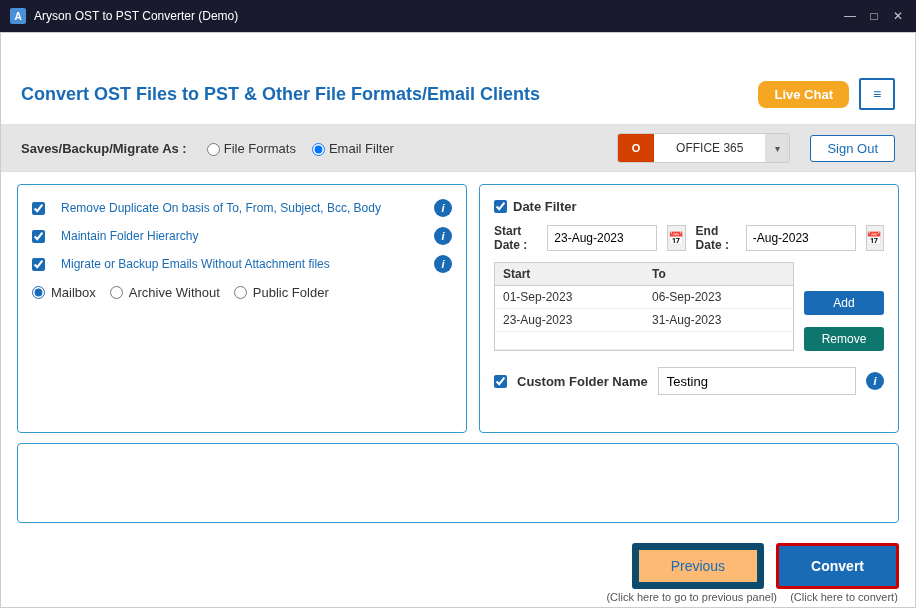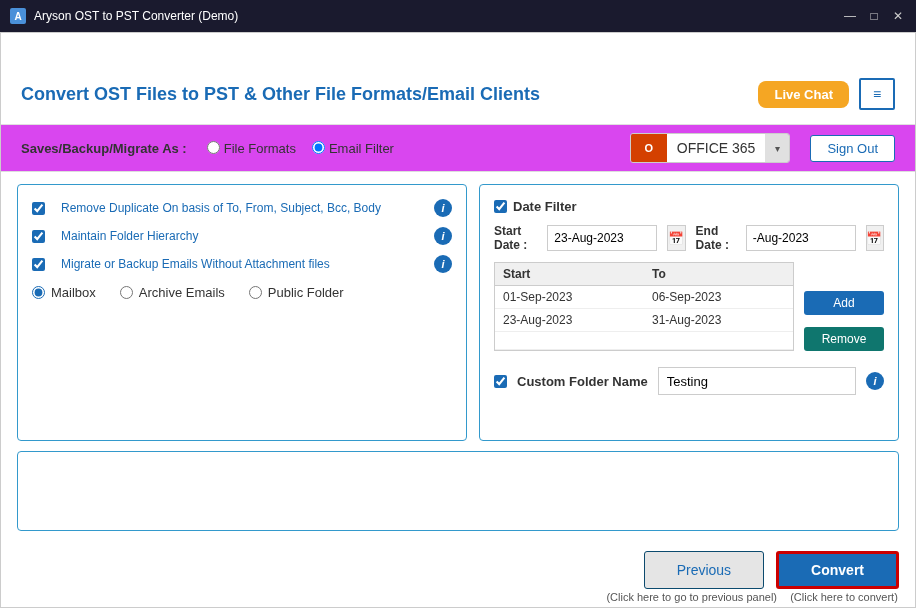--- a/index.html
+++ b/index.html
@@ -69,46 +69,46 @@
       display: flex; align-items: center; justify-content: center;
       cursor: pointer; border-radius: 2px;
       font-size: 14px;
     }
 
     .toolbar {
       padding: 8px 20px;
       display: flex;
       align-items: center;
       gap: 20px;
-      background: #d946ef;
+      background: #e5e5e5;
       border-bottom: 1px solid #ddd;
     }
     .toolbar-label { font-size: 13px; font-weight: 600; color: #333; }
     .radio-group { display: flex; gap: 16px; align-items: center; }
-    .radio-item { display: flex; align-items: flex-start; gap: 4px; font-size: 13px; color: #333; cursor: pointer; }
+    .radio-item { display: flex; align-items: flex-end; gap: 4px; font-size: 13px; color: #333; cursor: pointer; }
     .radio-item input { cursor: pointer; }
 
     .office-dropdown {
       display: flex; align-items: center;
       border: 1px solid #ccc;
       border-radius: 3px;
       overflow: hidden;
       height: 30px;
       margin-left: auto;
     }
     .office-logo {
       background: #d44000;
       color: white;
       width: 36px; height: 30px;
       display: flex; align-items: center; justify-content: center;
       font-size: 11px; font-weight: bold;
     }
     .office-text {
-      padding: 0 10px;
-      font-size: 14px;
+      padding: 0 22px;
+      font-size: 12px;
       color: #333;
       background: white;
       height: 30px; line-height: 30px;
     }
     .office-arrow {
       background: #e0e0e0;
       width: 24px; height: 30px;
       display: flex; align-items: center; justify-content: center;
       font-size: 10px; color: #555;
     }
@@ -158,21 +158,21 @@
       background: #1a6bb5; color: white;
       display: flex; align-items: center; justify-content: center;
       font-size: 11px; font-style: italic; font-weight: bold;
       cursor: pointer; margin-left: auto;
     }
     .checkbox-row input[type="checkbox"] { accent-color: #1a6bb5; cursor: pointer; }
 
     .radio-location-row {
       display: flex;
       align-items: flex-end;
-      gap: 24px;
+      gap: 14px;
       margin-top: 12px;
     }
     .radio-loc { display: flex; align-items: center; gap: 6px; font-size: 13px; color: #333; cursor: pointer; }
     .radio-loc input { accent-color: #1a6bb5; cursor: pointer; }
 
     .right-panel {
       flex: 1;
       border: 1px solid #3399cc;
       border-radius: 4px;
       padding: 14px;
@@ -270,22 +270,22 @@
 
     .footer {
       padding: 8px 16px 4px;
       display: flex;
       flex-direction: column;
       align-items: flex-end;
       gap: 2px;
     }
     .footer-btns { display: flex; gap: 12px; }
     .prev-btn {
-      border: 1px solid #0c4a6e;
-      background: #e5e5e5;
+      border: 7px solid #0c4a6e;
+      background: #fdba74;
       color: #1a6bb5;
       padding: 8px 32px;
       font-size: 14px;
       cursor: pointer;
       border-radius: 3px;
       min-width: 110px;
     }
     .convert-btn {
       background: #1a6bb5;
       color: white;
@@ -368,21 +368,21 @@
           <label>Migrate or Backup Emails Without Attachment files</label>
           <div class="info-icon">i</div>
         </div>
         <div class="radio-location-row">
           <label class="radio-loc">
             <input type="radio" name="location" checked="" style="">
             <span>Mailbox</span>
           </label>
           <label class="radio-loc">
             <input type="radio" name="location" style="">
-            <span>Archive Emails</span>
+            <span>Archive Without</span>
           </label>
           <label class="radio-loc">
             <input type="radio" name="location" style="">
             <span>Public Folder</span>
           </label>
         </div>
       </div>
 
       <div class="right-panel">
 

